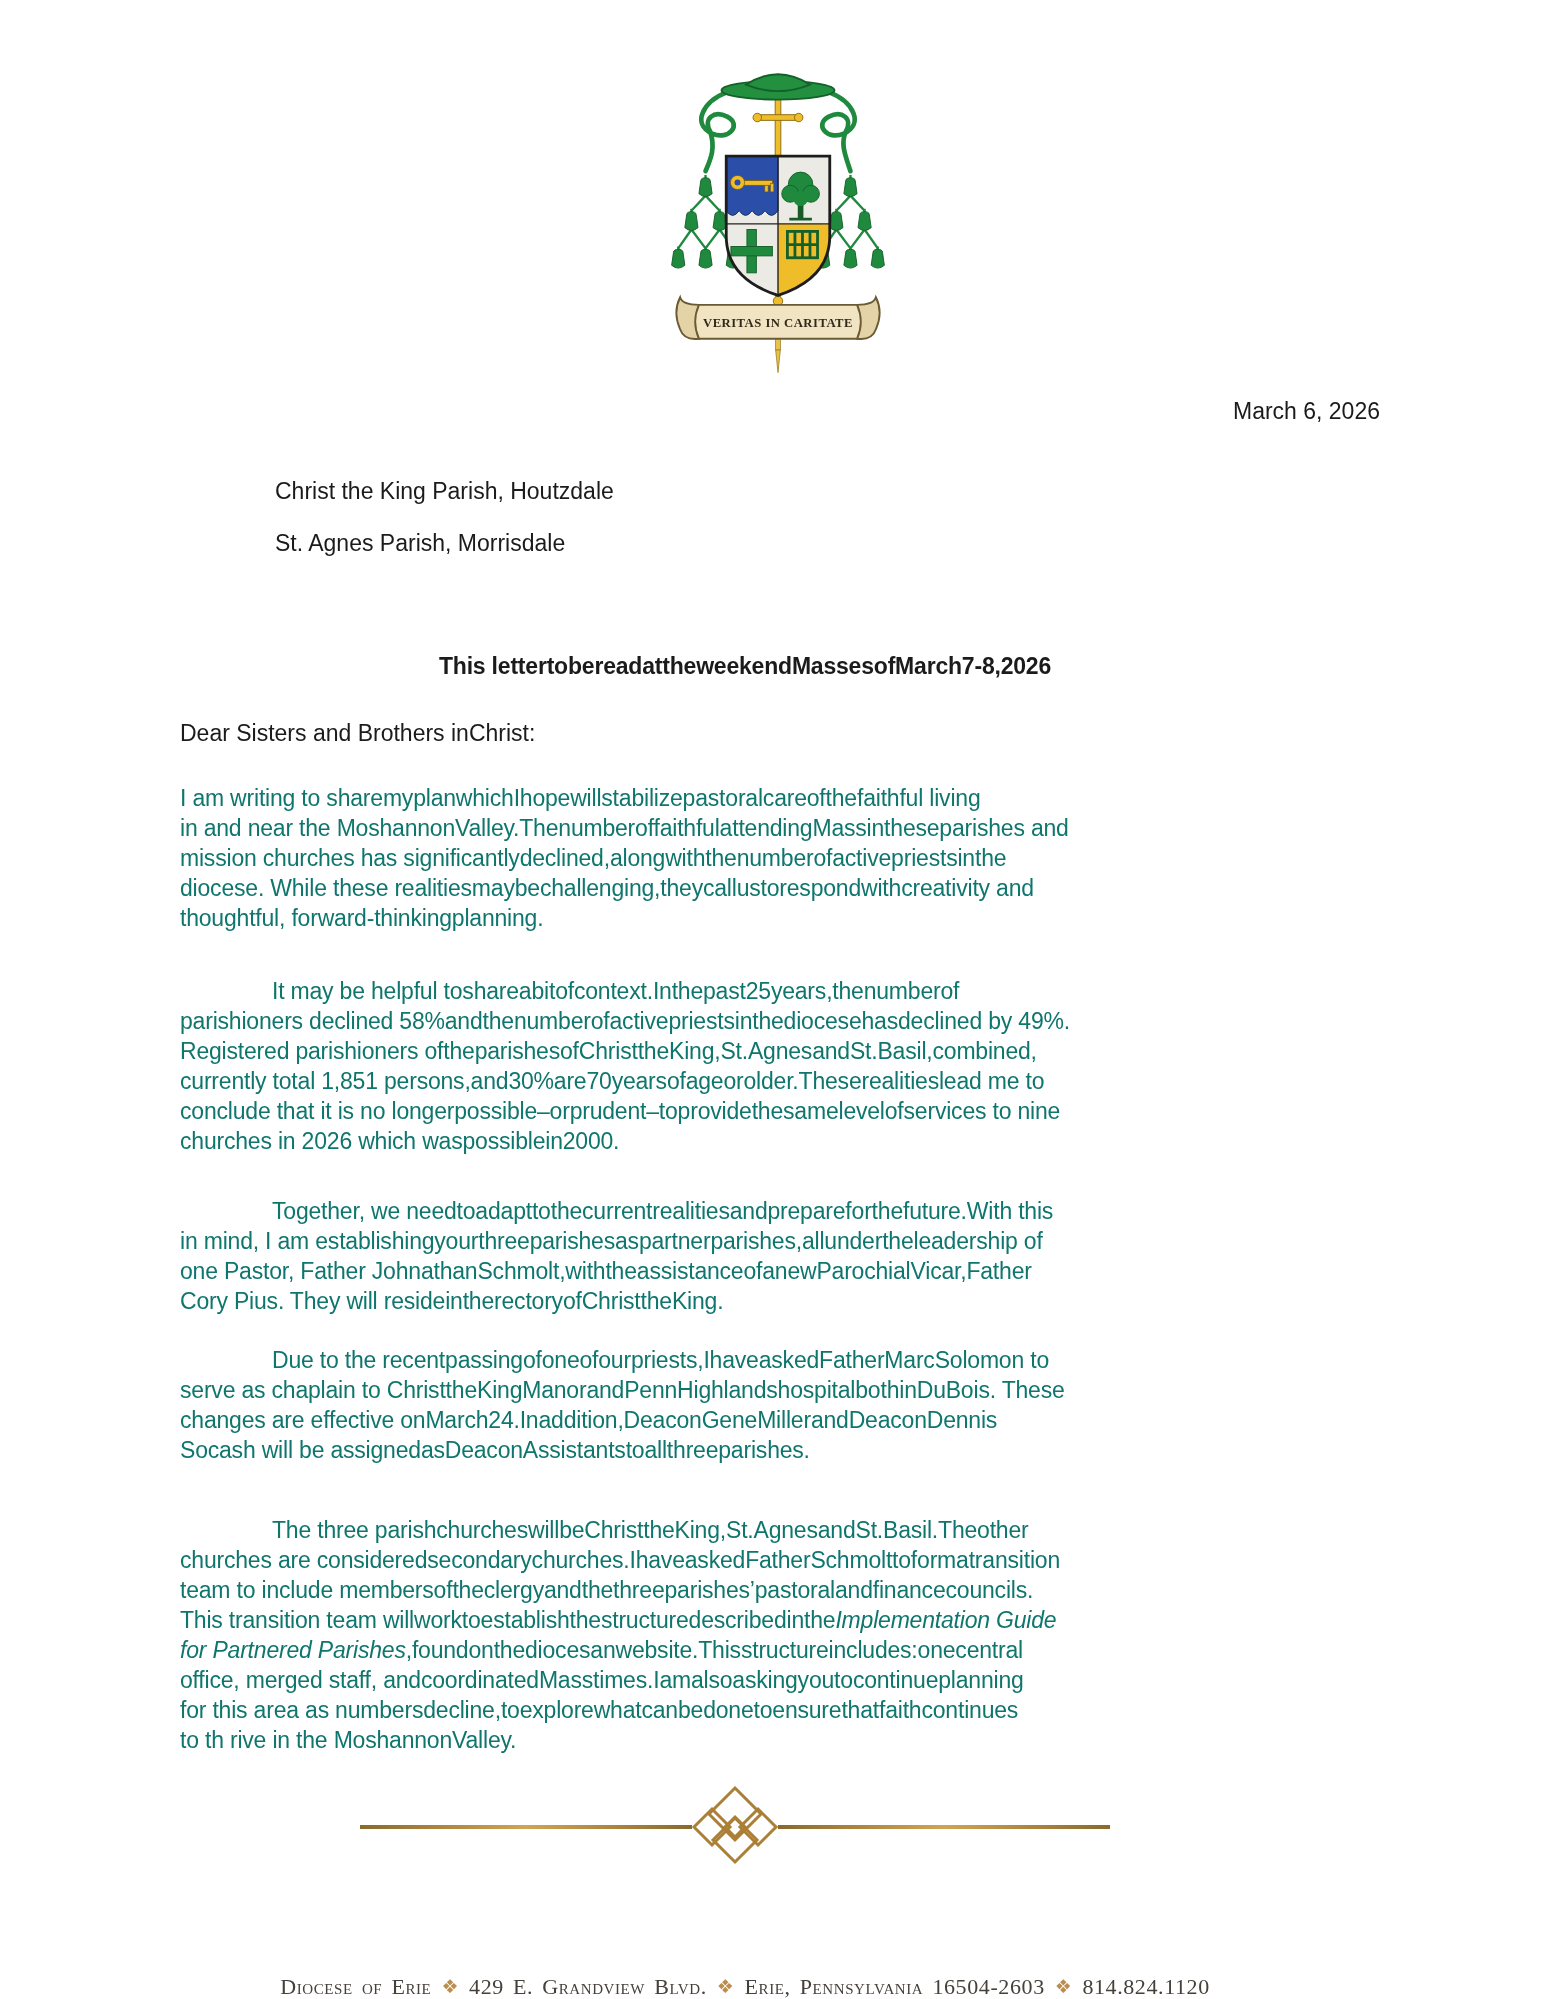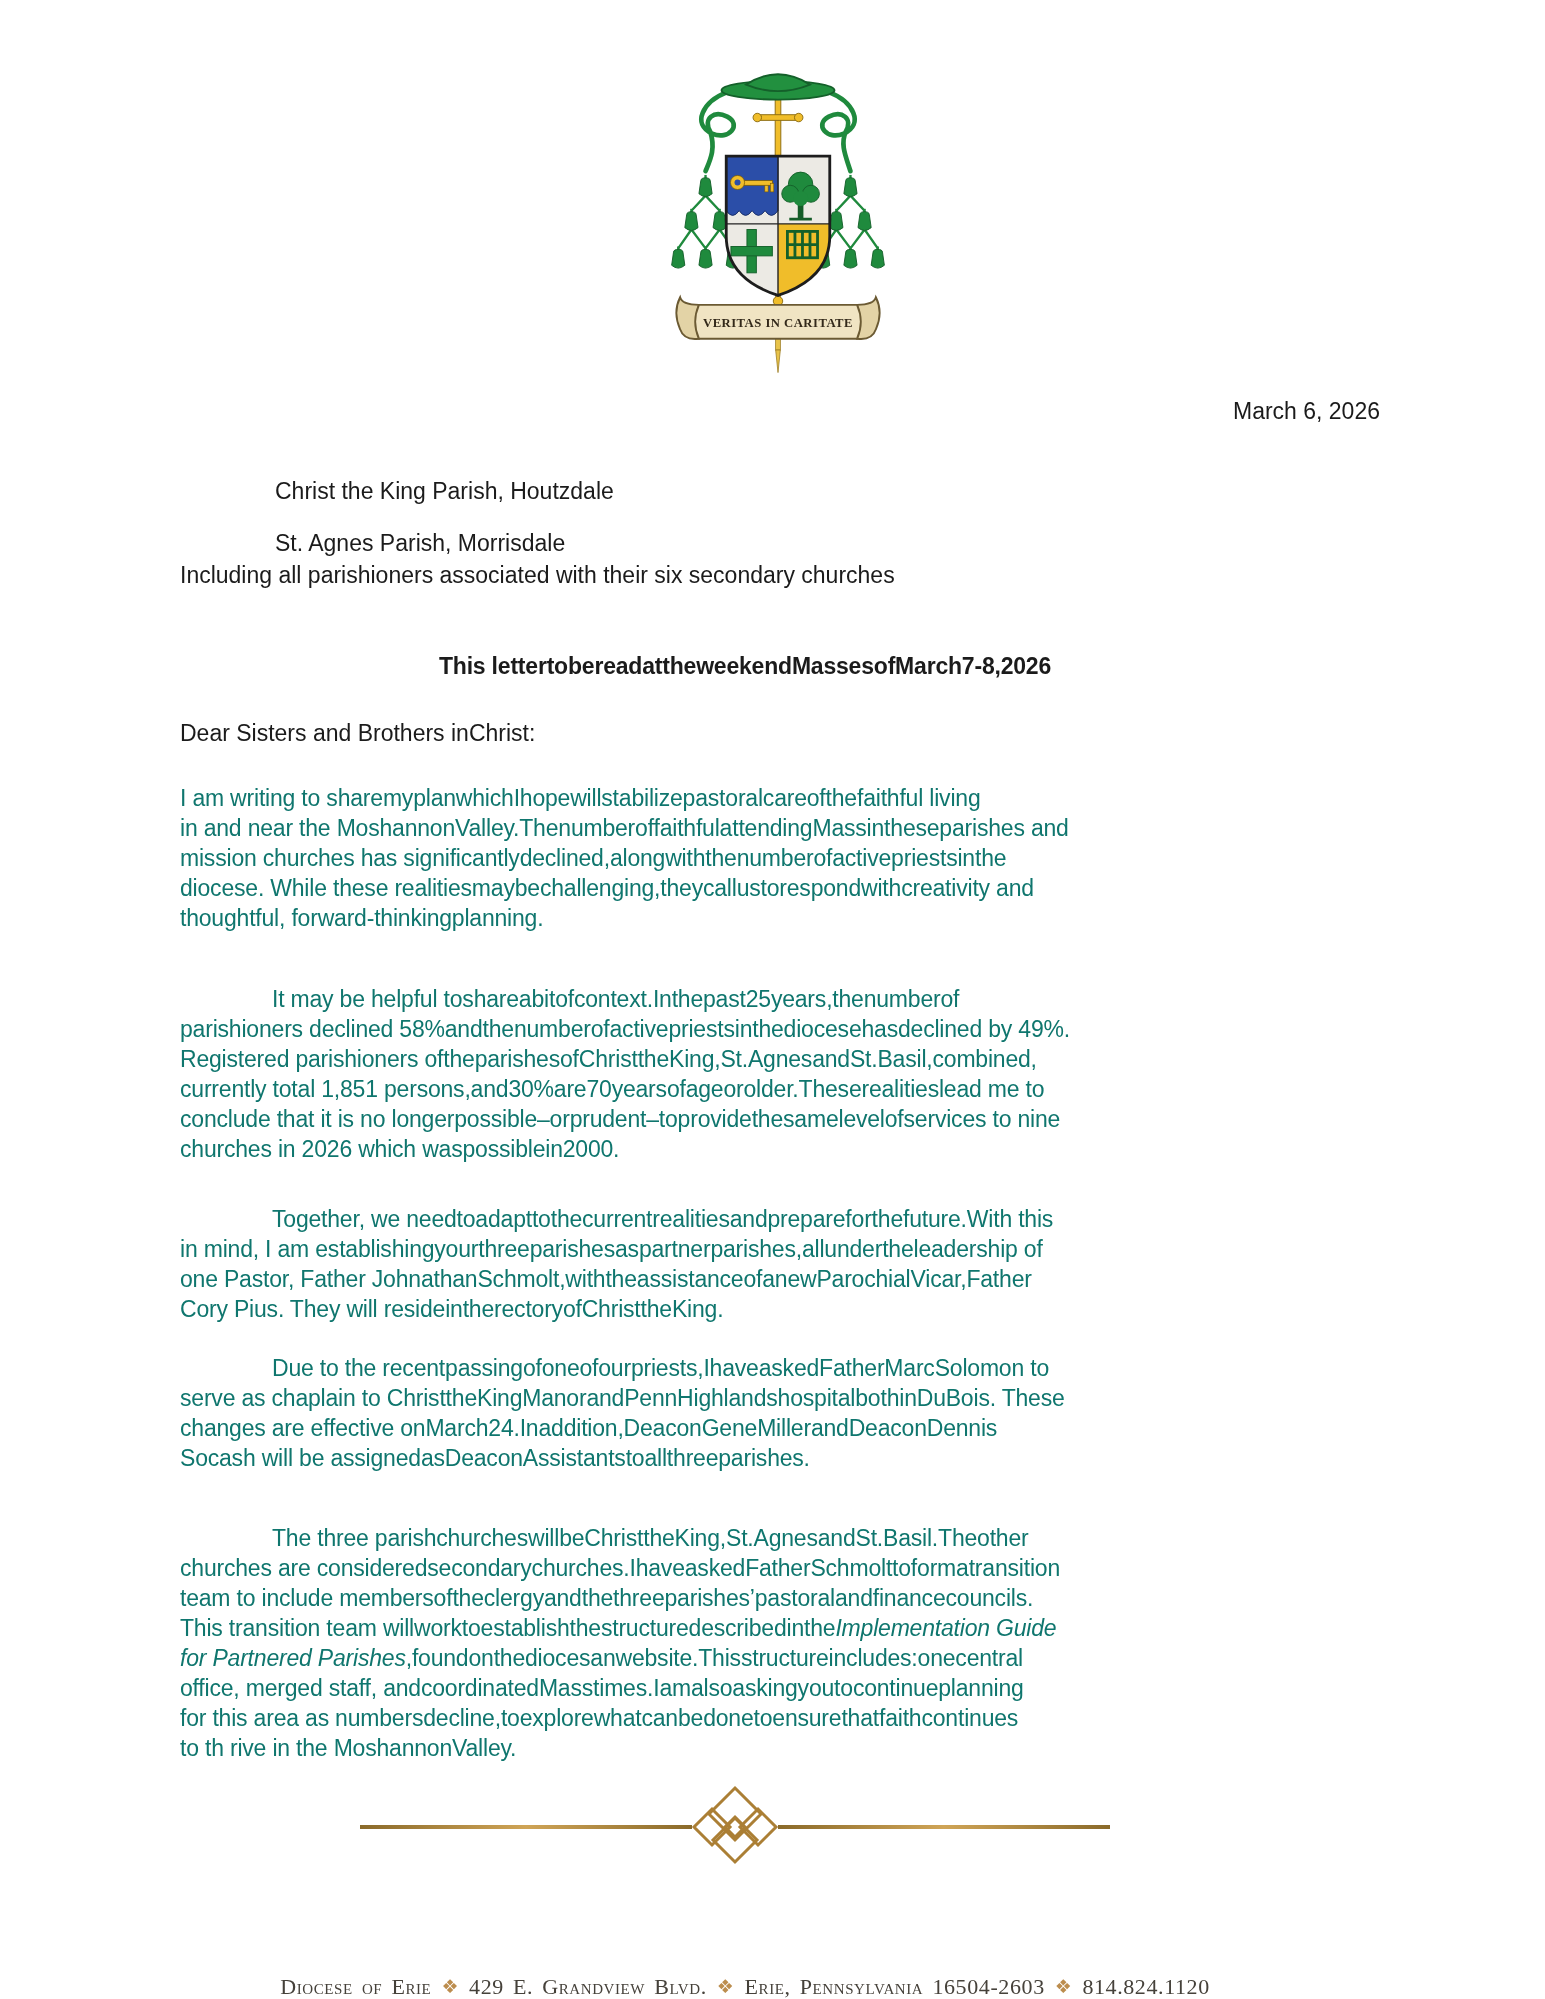--- a/index.html
+++ b/index.html
@@ -5,21 +5,21 @@
   html,body{margin:0;padding:0;}
   body{
     width:1545px;height:1999px;position:relative;background:#ffffff;
     font-family:"Liberation Sans",sans-serif;color:#1b1b1b;overflow:hidden;
   }
   .abs{position:absolute;}
   .body-text{
     font-size:23px;line-height:30px;letter-spacing:-0.2px;
     white-space:pre-line;width:1330px;color:#0f766e;
   }
-  .indent{text-indent:92px;margin-top:8px;}
+  .indent{text-indent:92px;}
   .recipients{font-size:23px;line-height:32px;}
   .parish{padding-left:95px;margin-top:20px;}
   .subject{
     left:180px;width:1130px;text-align:center;
     font-size:23px;font-weight:bold;letter-spacing:-0.2px;
   }
   .date-line{left:180px;width:1200px;text-align:right;font-size:23px;}
   .salutation{font-size:23px;}
   .italic{font-style:italic;}
   .footer-line{
@@ -136,21 +136,20 @@
       <text x="150" y="282" text-anchor="middle" font-family="Liberation Serif, serif" font-weight="bold" font-size="13.5" letter-spacing="0.5" fill="#33291a">VERITAS IN CARITATE</text>
     </g>
   </svg>
 </div>
 
 <div class="abs date-line" style="top:398px;">March 6, 2026</div>
 
 <div class="abs recipients" style="left:180px;top:455px;">
   <div class="parish">Christ the King Parish, Houtzdale</div>
   <div class="parish">St. Agnes Parish, Morrisdale</div>
-  <div>Including all parishioners associated with their six secondary churches</div>
 </div>
 
 <div class="abs subject" style="top:653px;">This lettertobereadattheweekendMassesofMarch7-8,2026</div>
 
 <div class="abs salutation" style="left:180px;top:720px;">Dear Sisters and Brothers inChrist:</div>
 
 <div class="abs body-text" style="left:180px;top:783px;">I am writing to sharemyplanwhichIhopewillstabilizepastoralcareofthefaithful living
 in and near the MoshannonValley.ThenumberoffaithfulattendingMassintheseparishes and
 mission churches has significantlydeclined,alongwiththenumberofactivepriestsinthe
 diocese. While these realitiesmaybechallenging,theycallustorespondwithcreativity and

